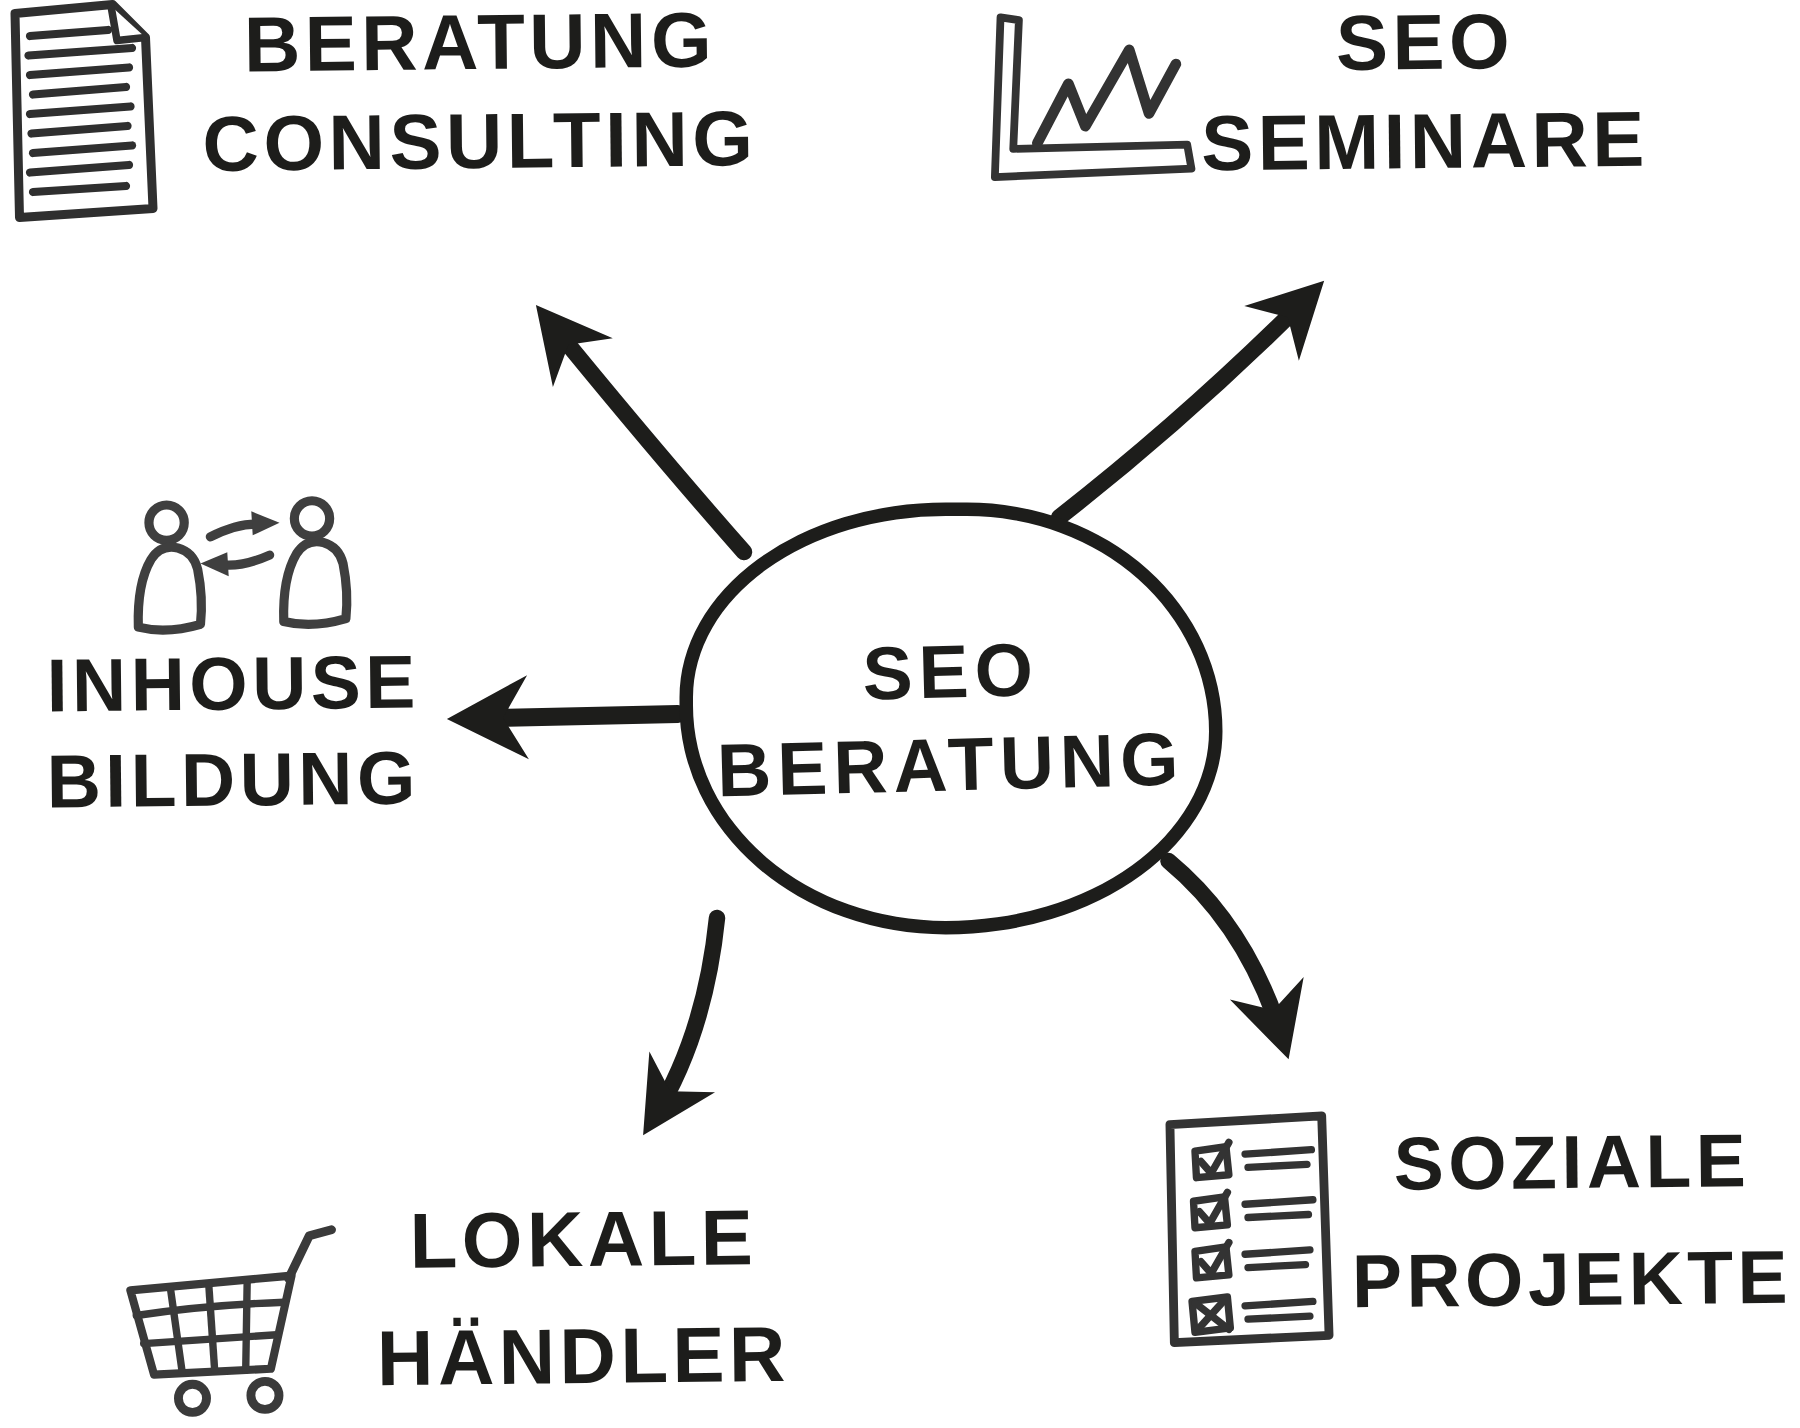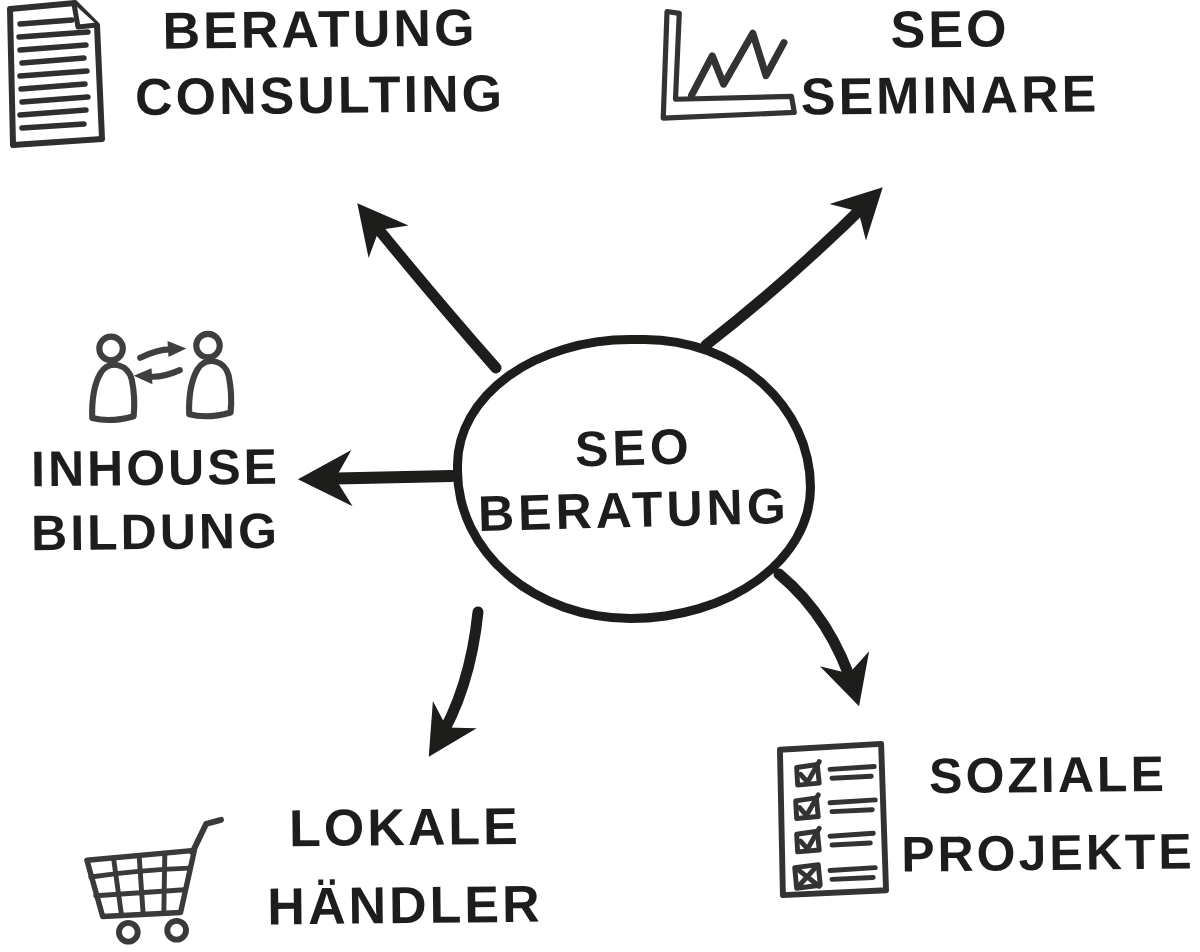--- a/index.html
+++ b/index.html
@@ -25,22 +25,22 @@
   #center-node .cline{
     font-weight:700;font-size:50px;letter-spacing:4px;color:#1d1d1b;
     transform:rotate(-1.5deg);line-height:56px;
   }
   
   svg{position:absolute;overflow:visible;}
   #arrow-layer{left:0;top:0;}
   
   #label-beratung-consulting{left:105px;top:-4px;width:430px;font-size:52px;}
   #label-seo-seminare{left:775px;top:-4px;width:350px;font-size:52px;}
-  #label-inhouse-bildung{left:8px;top:424px;width:295px;font-size:50px;line-height:64px;margin-top:12px;}
-  #label-lokale-haendler{left:240px;top:788px;width:330px;font-size:52px;line-height:78px;}
+  #label-inhouse-bildung{left:8px;top:424px;width:295px;font-size:50px;line-height:64px;}
+  #label-lokale-haendler{left:224px;top:788px;width:330px;font-size:52px;line-height:78px;}
   #label-soziale-projekte{left:892px;top:736px;width:312px;font-size:50px;line-height:78px;}
 </style>
 </head>
 <body>
 
 <div id="stage">
 
   <svg id="arrow-layer" width="1200" height="952" viewBox="0 0 1200 952">
     <defs>
       <marker id="ah" viewBox="0 0 12 12" refX="8.5" refY="6" markerWidth="5.2" markerHeight="5.2" orient="auto-start-reverse">

